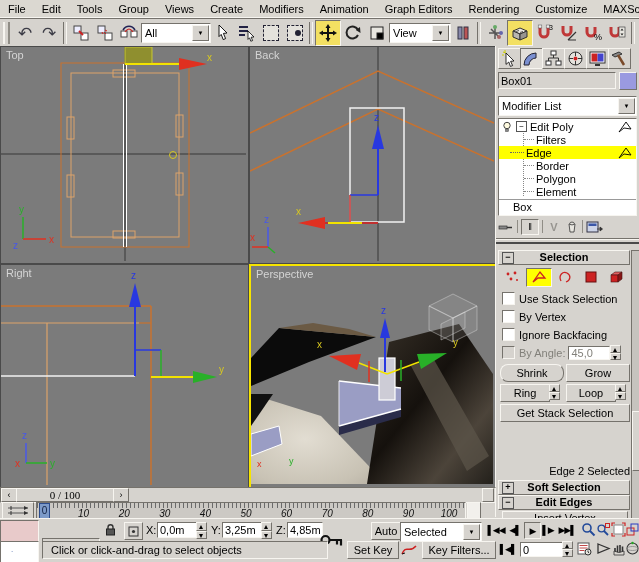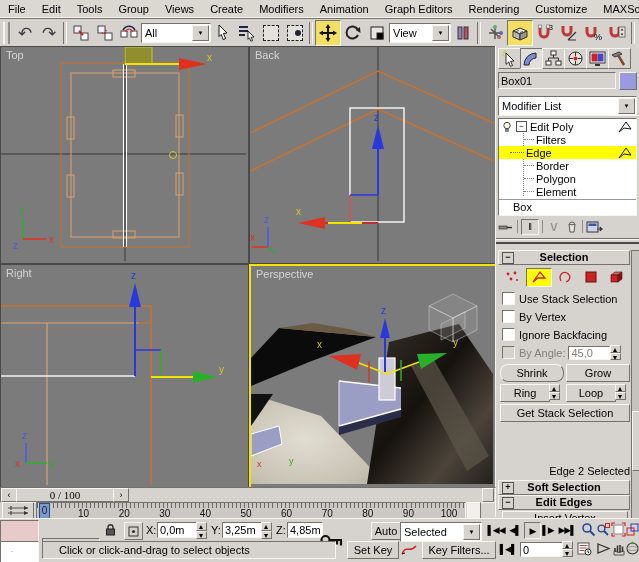--- a/index.html
+++ b/index.html
@@ -43,21 +43,21 @@
   .spin{width:11px;display:flex;flex-direction:column;}
   .spin div{height:50%;background:#d6d3ce;border:1px solid;border-color:#f7f5f0 #75726c #75726c #f7f5f0;position:relative;}
   .spin div::after{content:"";position:absolute;left:2px;border-left:2.5px solid transparent;border-right:2.5px solid transparent;}
   .spin .up::after{top:2px;border-bottom:4px solid #000;}
   .spin .dn::after{top:2px;border-top:4px solid #000;}
   .stkrow{position:absolute;left:0;height:13px;display:flex;align-items:center;width:100%;}
   .gray{color:#82807a;}
   
   #statusbar{position:absolute;left:0;top:518px;width:639px;height:44px;background:#d6d3ce;border-top:1px solid #f7f5f0;}
   .pb{font-size:9px;letter-spacing:-1px;display:flex;align-items:center;justify-content:center;}
-  .tick-label{position:absolute;top:5px;transform:translateX(-50%);font-size:10px;color:#111;}
+  .tick-label{position:absolute;top:5px;transform:translateX(-50%);font-size:10px;color:#111;font-style:italic;}
 </style>
 </head>
 <body>
 
 <div id="app">
 
   <div id="menubar">
     <span class="mi">File</span>
     <span class="mi">Edit</span>
     <span class="mi">Tools</span>
@@ -693,21 +693,21 @@
           <path d="M1 4 V1 H4 M11 1 H14 V4 M14 11 V14 H11 M4 14 H1 V11" fill="none" stroke="#c22" stroke-width="1.2"></path>
         </svg>
       </div>
     <div class="btn" style="position:absolute;left:625px;top:2px;width:15px;height:17px;">
         <svg width="15" height="15" viewBox="0 0 15 15">
           <rect x="2" y="6" width="7" height="7" fill="none" stroke="#c22"></rect>
           <rect x="6" y="2" width="7" height="7" fill="none" stroke="#2a3ac2"></rect>
         </svg>
       </div>
 
-    <div class="sunken" style="position:absolute;left:42px;top:22px;width:276px;height:16px;display:flex;align-items:center;padding-left:16px;">
+    <div class="sunken" style="position:absolute;left:42px;top:22px;width:276px;height:16px;display:flex;align-items:center;padding-left:8px;">
         <span>Click or click-and-drag to select objects</span>
       </div>
     <div class="btn raised" style="position:absolute;left:347px;top:22px;width:50px;height:16px;">
         <span>Set Key</span>
       </div>
     <div class="btn" style="position:absolute;left:400px;top:22px;width:18px;height:16px;">
         <svg width="16" height="13" viewBox="0 0 16 13">
           <path d="M1 11 C5 1 8 11 15 3" fill="none" stroke="#c22" stroke-width="1.5"></path>
           <path d="M1 11 l3 -1" stroke="#111" stroke-width="1"></path>
         </svg>

